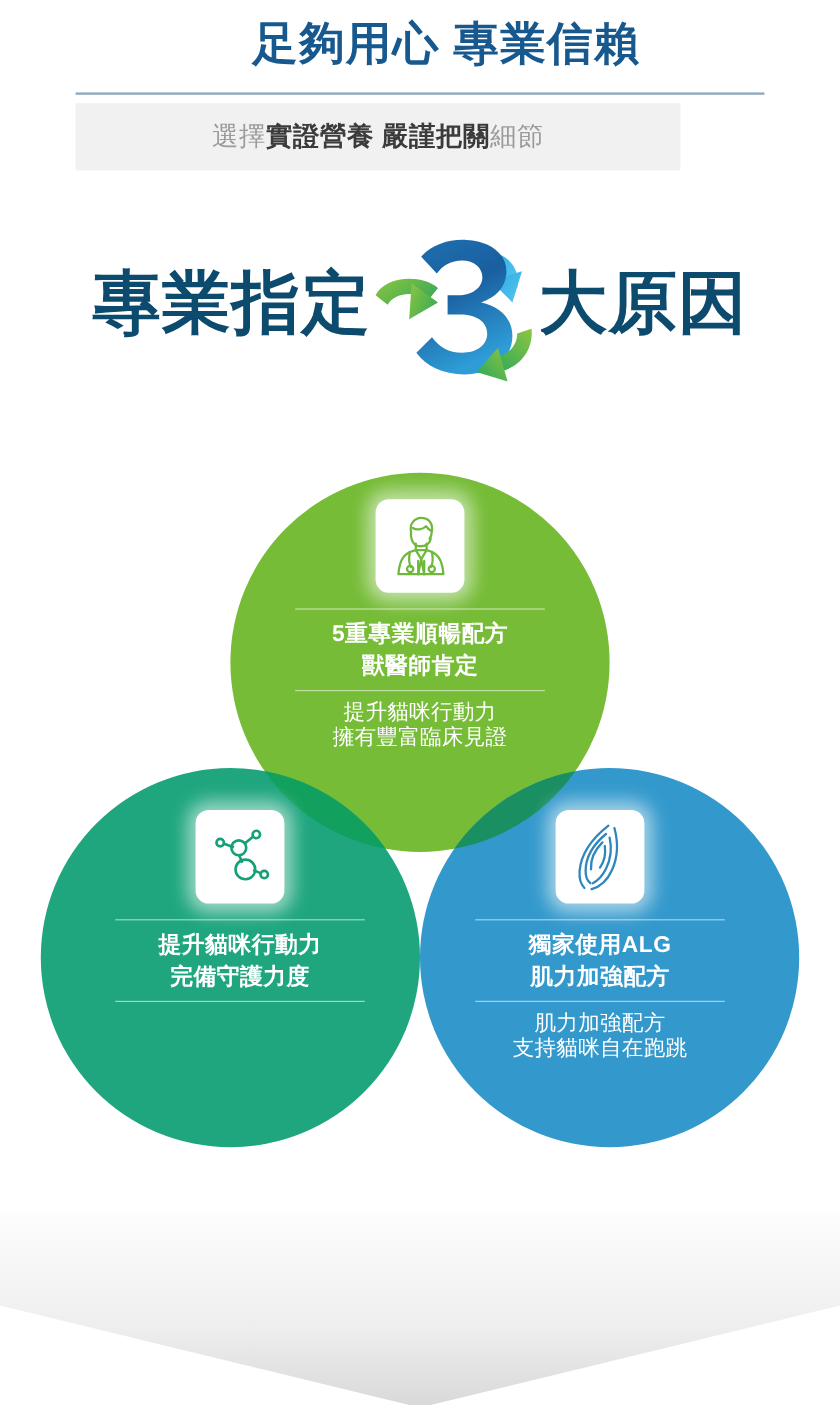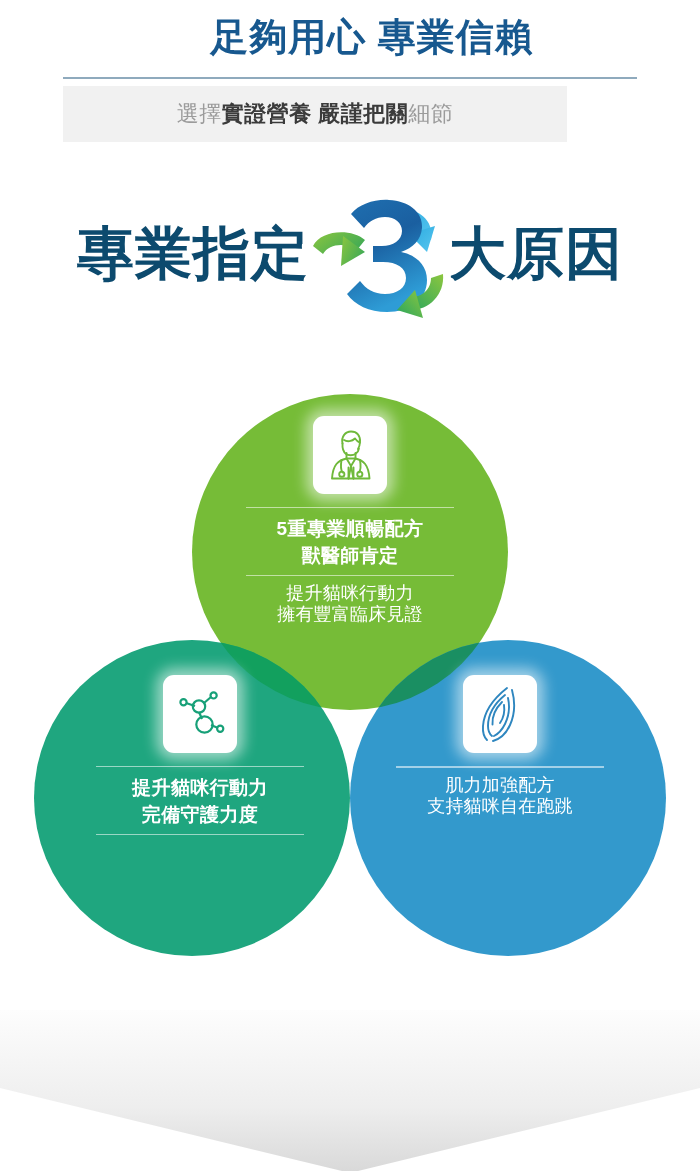--- a/index.html
+++ b/index.html
@@ -324,20 +324,22 @@
             <path d="M33 3 C19 14, 10 27, 9 41 C8.5 48, 10 52, 13 55"></path>
             <path d="M38 5 C41 16, 41 29, 36 40 C32 49, 26 54, 19 56"></path>
             <path d="M31 10 C20 19, 14 30, 14 41 C14 46, 15.5 49, 18 51"></path>
             <path d="M34 13 C36 22, 35 31, 31 39 C28 45, 24 49, 20 51"></path>
             <path d="M28 17 C21 24, 18 32, 18.5 39.5"></path>
             <path d="M30 20 C31 27, 29.5 33, 26 38"></path>
           </g>
         </svg>
       </div>
       <div class="hr" style="margin-top:13px;"></div>
+      <div class="title">獨家使用ALG
+肌力加強配方</div>
       <div class="hr"></div>
       <div class="desc">肌力加強配方
 支持貓咪自在跑跳</div>
     </div>
   </div>
 
   <div class="bottom-chevron">
     <svg viewBox="0 0 700 161" xmlns="http://www.w3.org/2000/svg" aria-hidden="true">
       <defs>
         <linearGradient id="chev" x1="0" y1="0" x2="0" y2="1">

